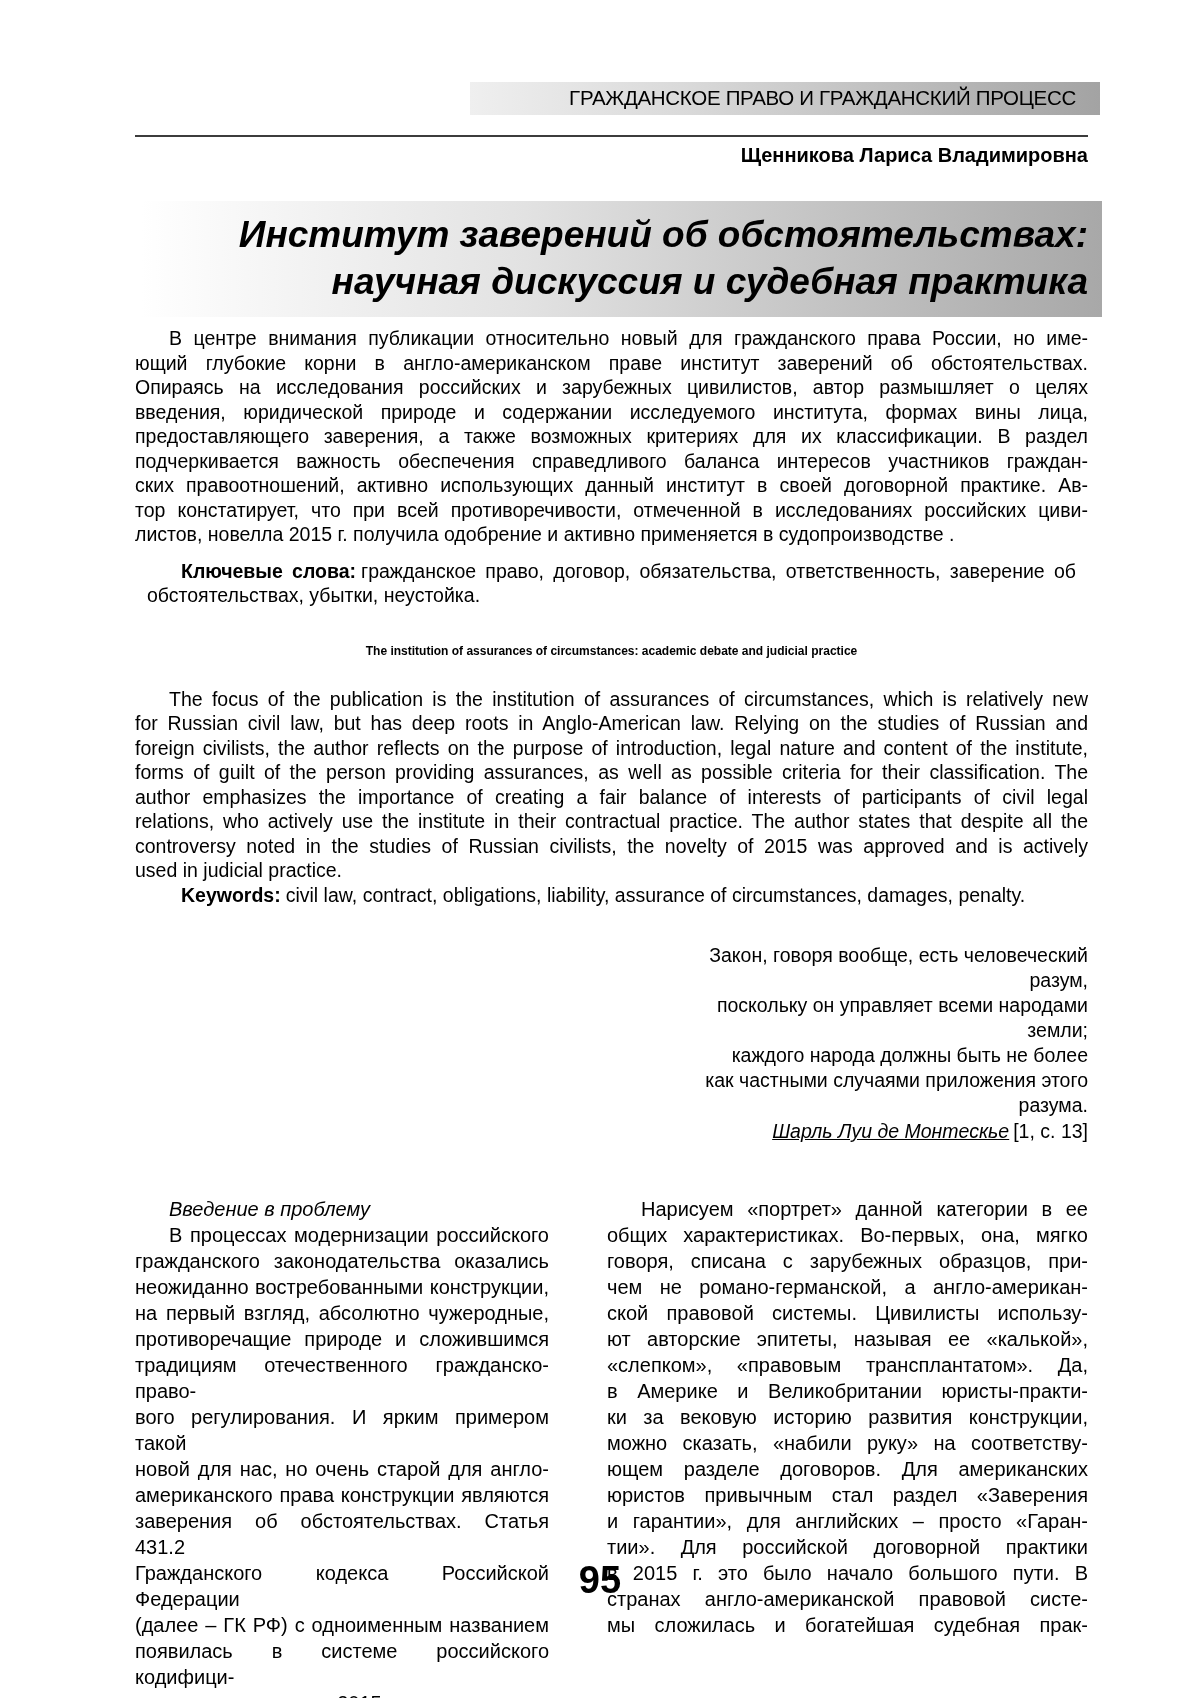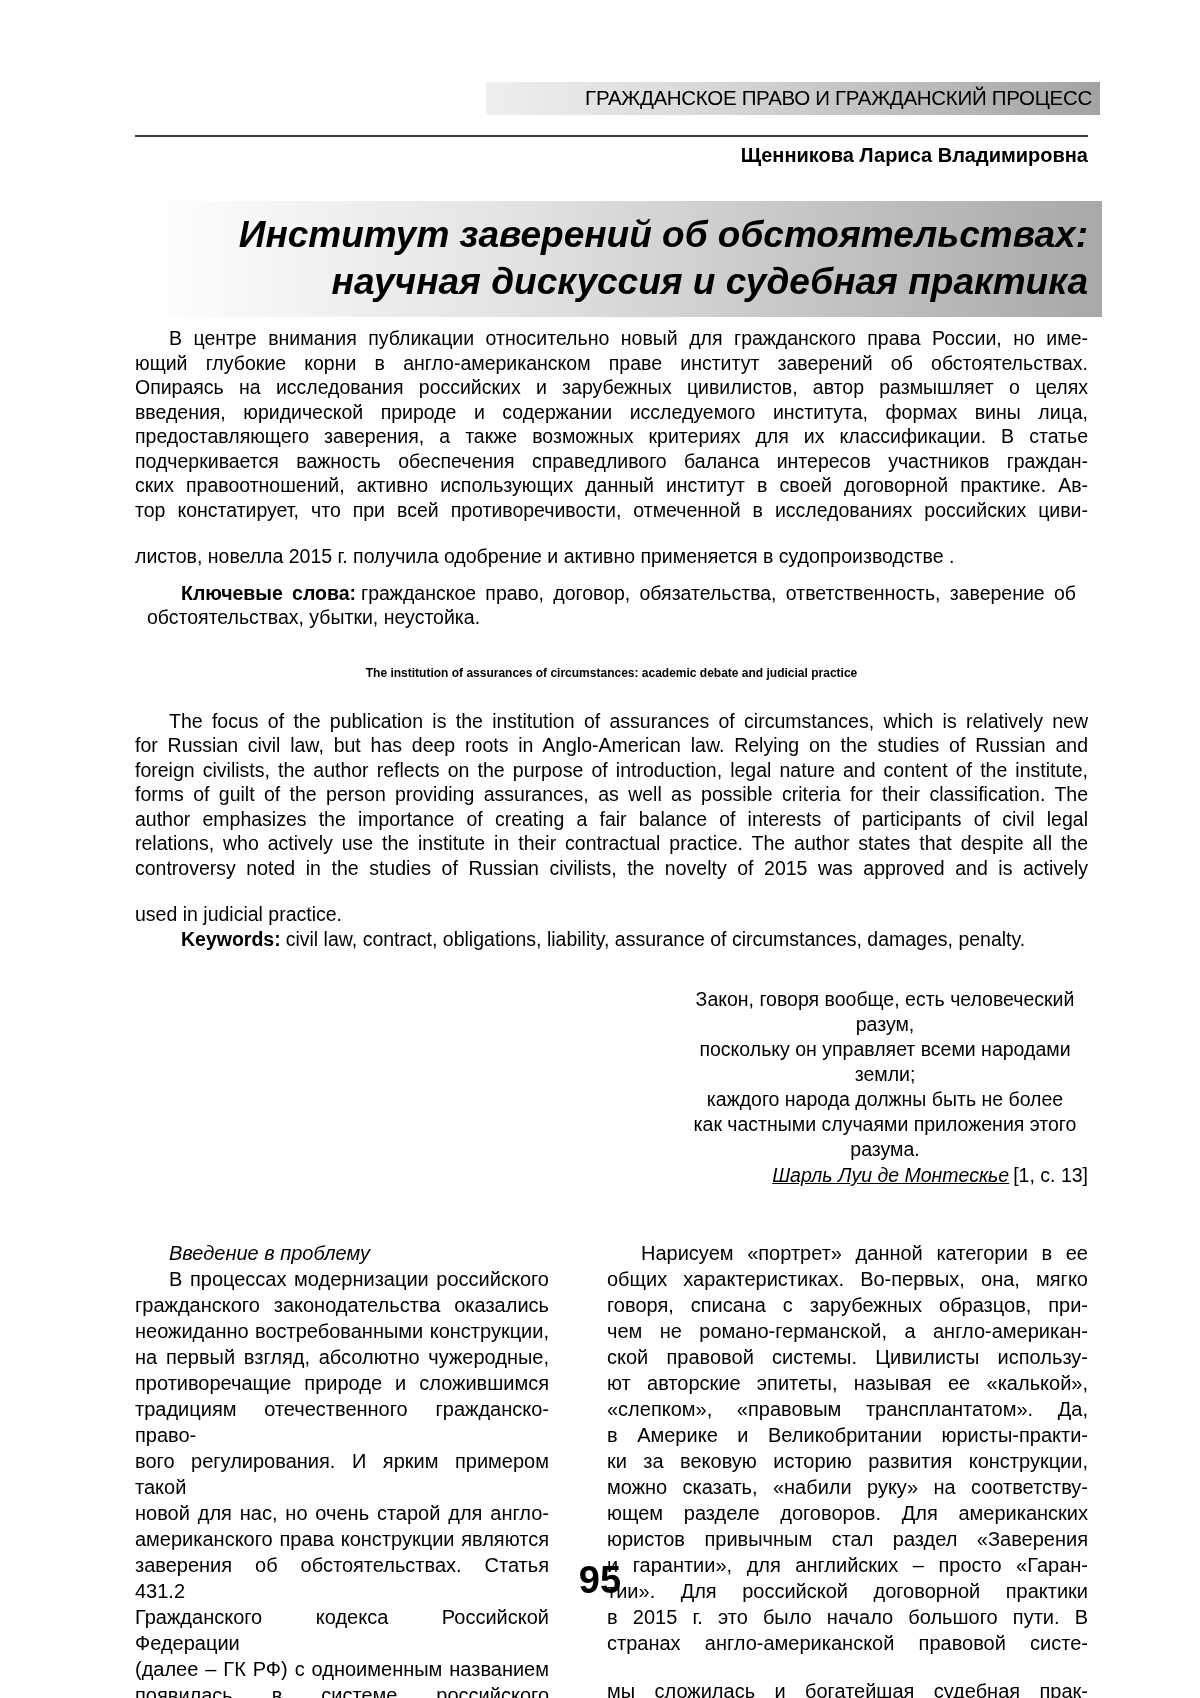--- a/index.html
+++ b/index.html
@@ -10,21 +10,21 @@
     color:#000;
     font-family:"Liberation Sans","DejaVu Sans",sans-serif;
     overflow:hidden;
   }
   .content { margin:0 112px 0 135px; }
 
   
   .section-box {
     margin:82px -12px 0 auto;
     width:600px;
-    padding:4px 8px 5px 6px;
+    padding:4px 24px 5px 6px;
     background:linear-gradient(to right,#efefef 0%,#d9d9d9 35%,#a3a3a3 100%);
     font-size:20.5px;
     letter-spacing:-0.3px;
     text-align:right;
     white-space:nowrap;
   }
   .rule { margin-top:20px; border-bottom:2.5px solid #3c3c3c; height:0; }
   .author { margin-top:7px; text-align:right; font-weight:bold; font-size:20px; }
 
   
@@ -35,21 +35,21 @@
     text-align:right;
     font-style:italic;
     font-weight:bold;
     font-size:37px;
     line-height:47px;
   }
 
   
   .just { font-size:19.5px; line-height:24.5px; }
   .just .line { text-align:justify; text-align-last:justify; }
-  .just .line:last-child { text-align-last:left;margin-top:22px; }
+  .just .line:last-child { text-align-last:left; }
   .just.justify-last .line:last-child { text-align-last:justify; }
   .para-lines .line:first-child { text-indent:34px; }
 
   .abstract-ru { margin-top:9px; }
   .kw {
     font-size:19.5px; line-height:24.5px;
     text-align:justify; text-indent:34px; margin:12px;
   }
   .kw .kw-label { font-weight:bold; padding-right:5px; }
 
@@ -62,21 +62,21 @@
   .abstract-en { margin-top:29px; }
   .kw-en { margin-top:0; }
 
   
   .epigraph {
     margin:36px 0 0 auto;
     width:445px;
     font-size:19.5px;
     line-height:25px;
   }
-  .epigraph .line { text-align:center;margin-left:39px; }
+  .epigraph .line { text-align:right;margin-left:39px; }
   .epigraph .attr { text-align:right; margin-top:1px; }
   .epigraph .attr .name { font-style:italic; padding-right:4px;text-decoration:underline; }
 
   
   .columns { margin-top:52px; display:flex; gap:58px; }
   .col-left  { flex:0 0 414px; }
   .col-right { flex:1 1 auto; }
   .columns .just { font-size:20px; line-height:26px; }
   .intro-heading {
     font-style:italic;
@@ -108,21 +108,21 @@
     <div class="title-box">
       <div>Институт заверений об обстоятельствах:</div>
       <div>научная дискуссия и судебная практика</div>
     </div>
 
     <div class="just para-lines abstract-ru">
         <div class="line">В центре внимания публикации относительно новый для гражданского права России, но име-</div>
         <div class="line">ющий глубокие корни в англо-американском праве институт заверений об обстоятельствах.</div>
         <div class="line">Опираясь на исследования российских и зарубежных цивилистов, автор размышляет о целях</div>
         <div class="line">введения, юридической природе и содержании исследуемого института, формах вины лица,</div>
-        <div class="line">предоставляющего заверения, а также возможных критериях для их классификации. В статье</div>
+        <div class="line">предоставляющего заверения, а также возможных критериях для их классификации. В раздел</div>
         <div class="line">подчеркивается важность обеспечения справедливого баланса интересов участников граждан-</div>
         <div class="line">ских правоотношений, активно использующих данный институт в своей договорной практике. Ав-</div>
         <div class="line">тор констатирует, что при всей противоречивости, отмеченной в исследованиях российских циви-</div>
         <div class="line">листов, новелла 2015 г. получила одобрение и активно применяется в судопроизводстве .</div>
       </div>
 
     <p class="kw">
       <span class="kw-label">Ключевые слова:</span><span>гражданское право, договор, обязательства, ответственность, заверение об обстоятельствах, убытки, неустойка.</span>
     </p>
 

